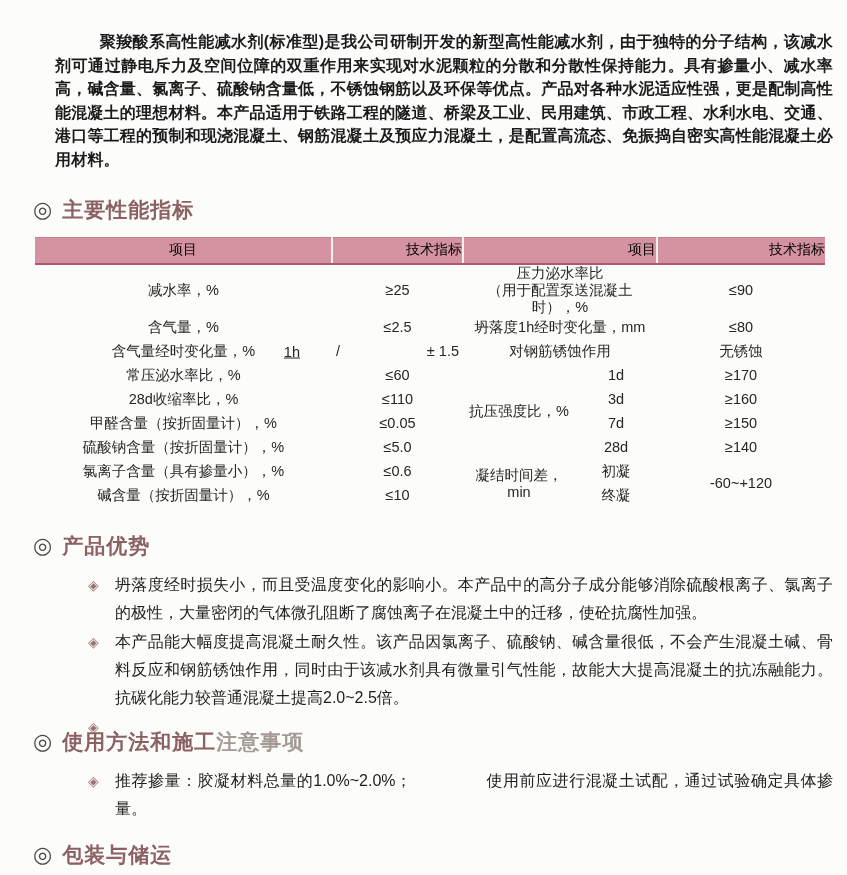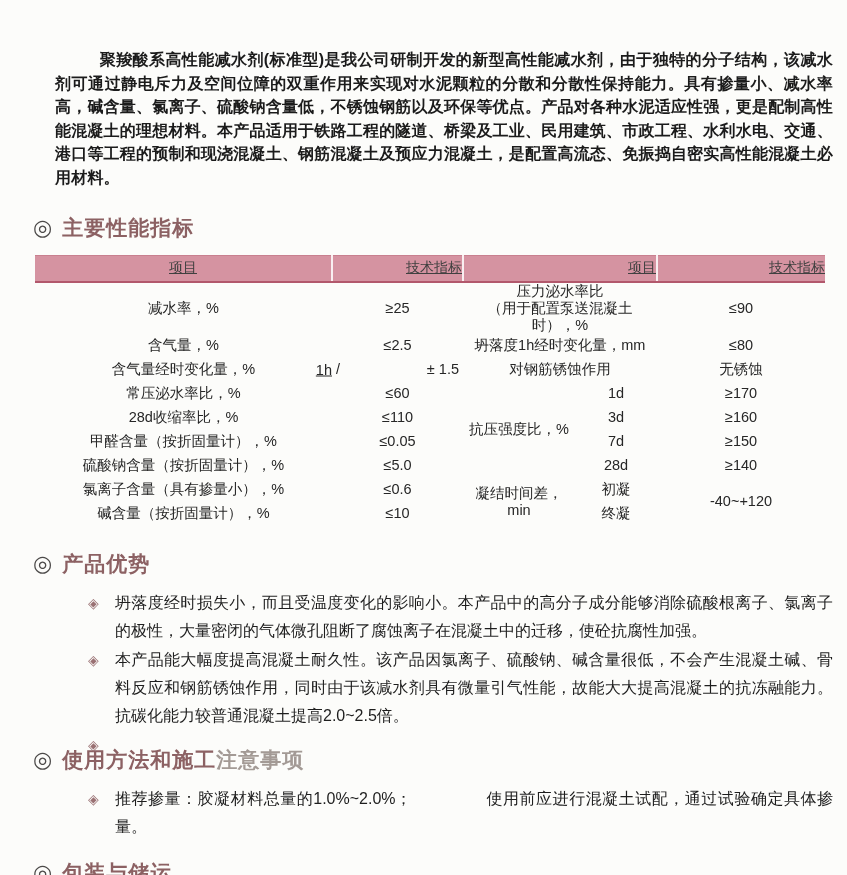--- a/index.html
+++ b/index.html
@@ -6,21 +6,21 @@
   body{
     width:847px;height:875px;overflow:hidden;
     background:#fcfcfa;color:#1e1e1e;
     font-family:"Liberation Sans","DejaVu Sans",sans-serif;
     -webkit-font-smoothing:antialiased;
   }
   .page{position:relative;width:847px;height:875px;}
 
   
   .intro{
-    margin:48px 14px 0 55px;
+    margin:30px 14px 0 55px;
     font-size:16px;line-height:23.6px;
     text-align:justify;text-indent:2.8em;
     color:#1b1b1b;font-weight:600;
     letter-spacing:.2px;
   }
 
   
   .sec-head{
     display:flex;align-items:center;gap:9px;
     margin:26px 0 0 33px;
@@ -36,37 +36,36 @@
     border-collapse:collapse;table-layout:fixed;
     margin:15px 0 0 35px;width:790px;
     font-size:14.5px;color:#262626;
   }
   table.perf col.c1{width:297px;}
   table.perf col.c2{width:131px;}
   table.perf col.c3a{width:112px;}
   table.perf col.c3b{width:82px;}
   table.perf col.c4{width:168px;}
   table.perf th{
-    background:#d593a1;color:#404040;
+    background:#d593a1;color:#000000;
     font-weight:normal;font-size:14px;
     height:25px;padding:0;text-align:center;
     border-top:1px solid #c8808f;
     border-bottom:2px solid #b2586c;
-    text-decoration:underline;
   }
   table.perf th + th{border-left:2px solid rgba(255,255,255,.85);text-align:right;}
   table.perf td{
     height:24px;padding:0 4px;text-align:center;vertical-align:middle;
     line-height:17px;
   }
   table.perf tr.tall td{height:46px;text-align:center;}
   td.two-line{white-space:pre-line;}
   
   td.split-label{position:relative;}
-  td.split-label .hrs{position:absolute;right:0;top:50%;transform:translateY(-50%);text-decoration:underline;}
+  td.split-label .hrs{position:absolute;right:32px;top:50%;transform:translateY(-50%);text-decoration:underline;}
   td.split-val{padding:0 14px 0 26px;}
   td.split-val .inner{display:flex;justify-content:space-between;align-items:center;}
 
   
   ul.bullets{
     list-style:none;margin:13px 14px 0 62px;padding:0;
     font-size:16px;line-height:28px;text-align:justify;
   }
   ul.bullets li{position:relative;padding-left:53px;margin:0;}
   ul.bullets li + li{margin-top:1px;}
@@ -154,21 +153,21 @@
       <td>硫酸钠含量（按折固量计），%</td>
       <td>≤5.0</td>
       <td>28d</td>
       <td>≥140</td>
     </tr>
     <tr>
       <td>氯离子含量（具有掺量小），%</td>
       <td>≤0.6</td>
       <td rowspan="2">凝结时间差，min</td>
       <td>初凝</td>
-      <td rowspan="2">-40~+120</td>
+      <td rowspan="2">-60~+120</td>
     </tr>
     <tr>
       <td>碱含量（按折固量计），%</td>
       <td>≤10</td>
       <td>终凝</td>
     </tr>
   </tbody>
     </table>
 
   <h2 class="sec-head">

